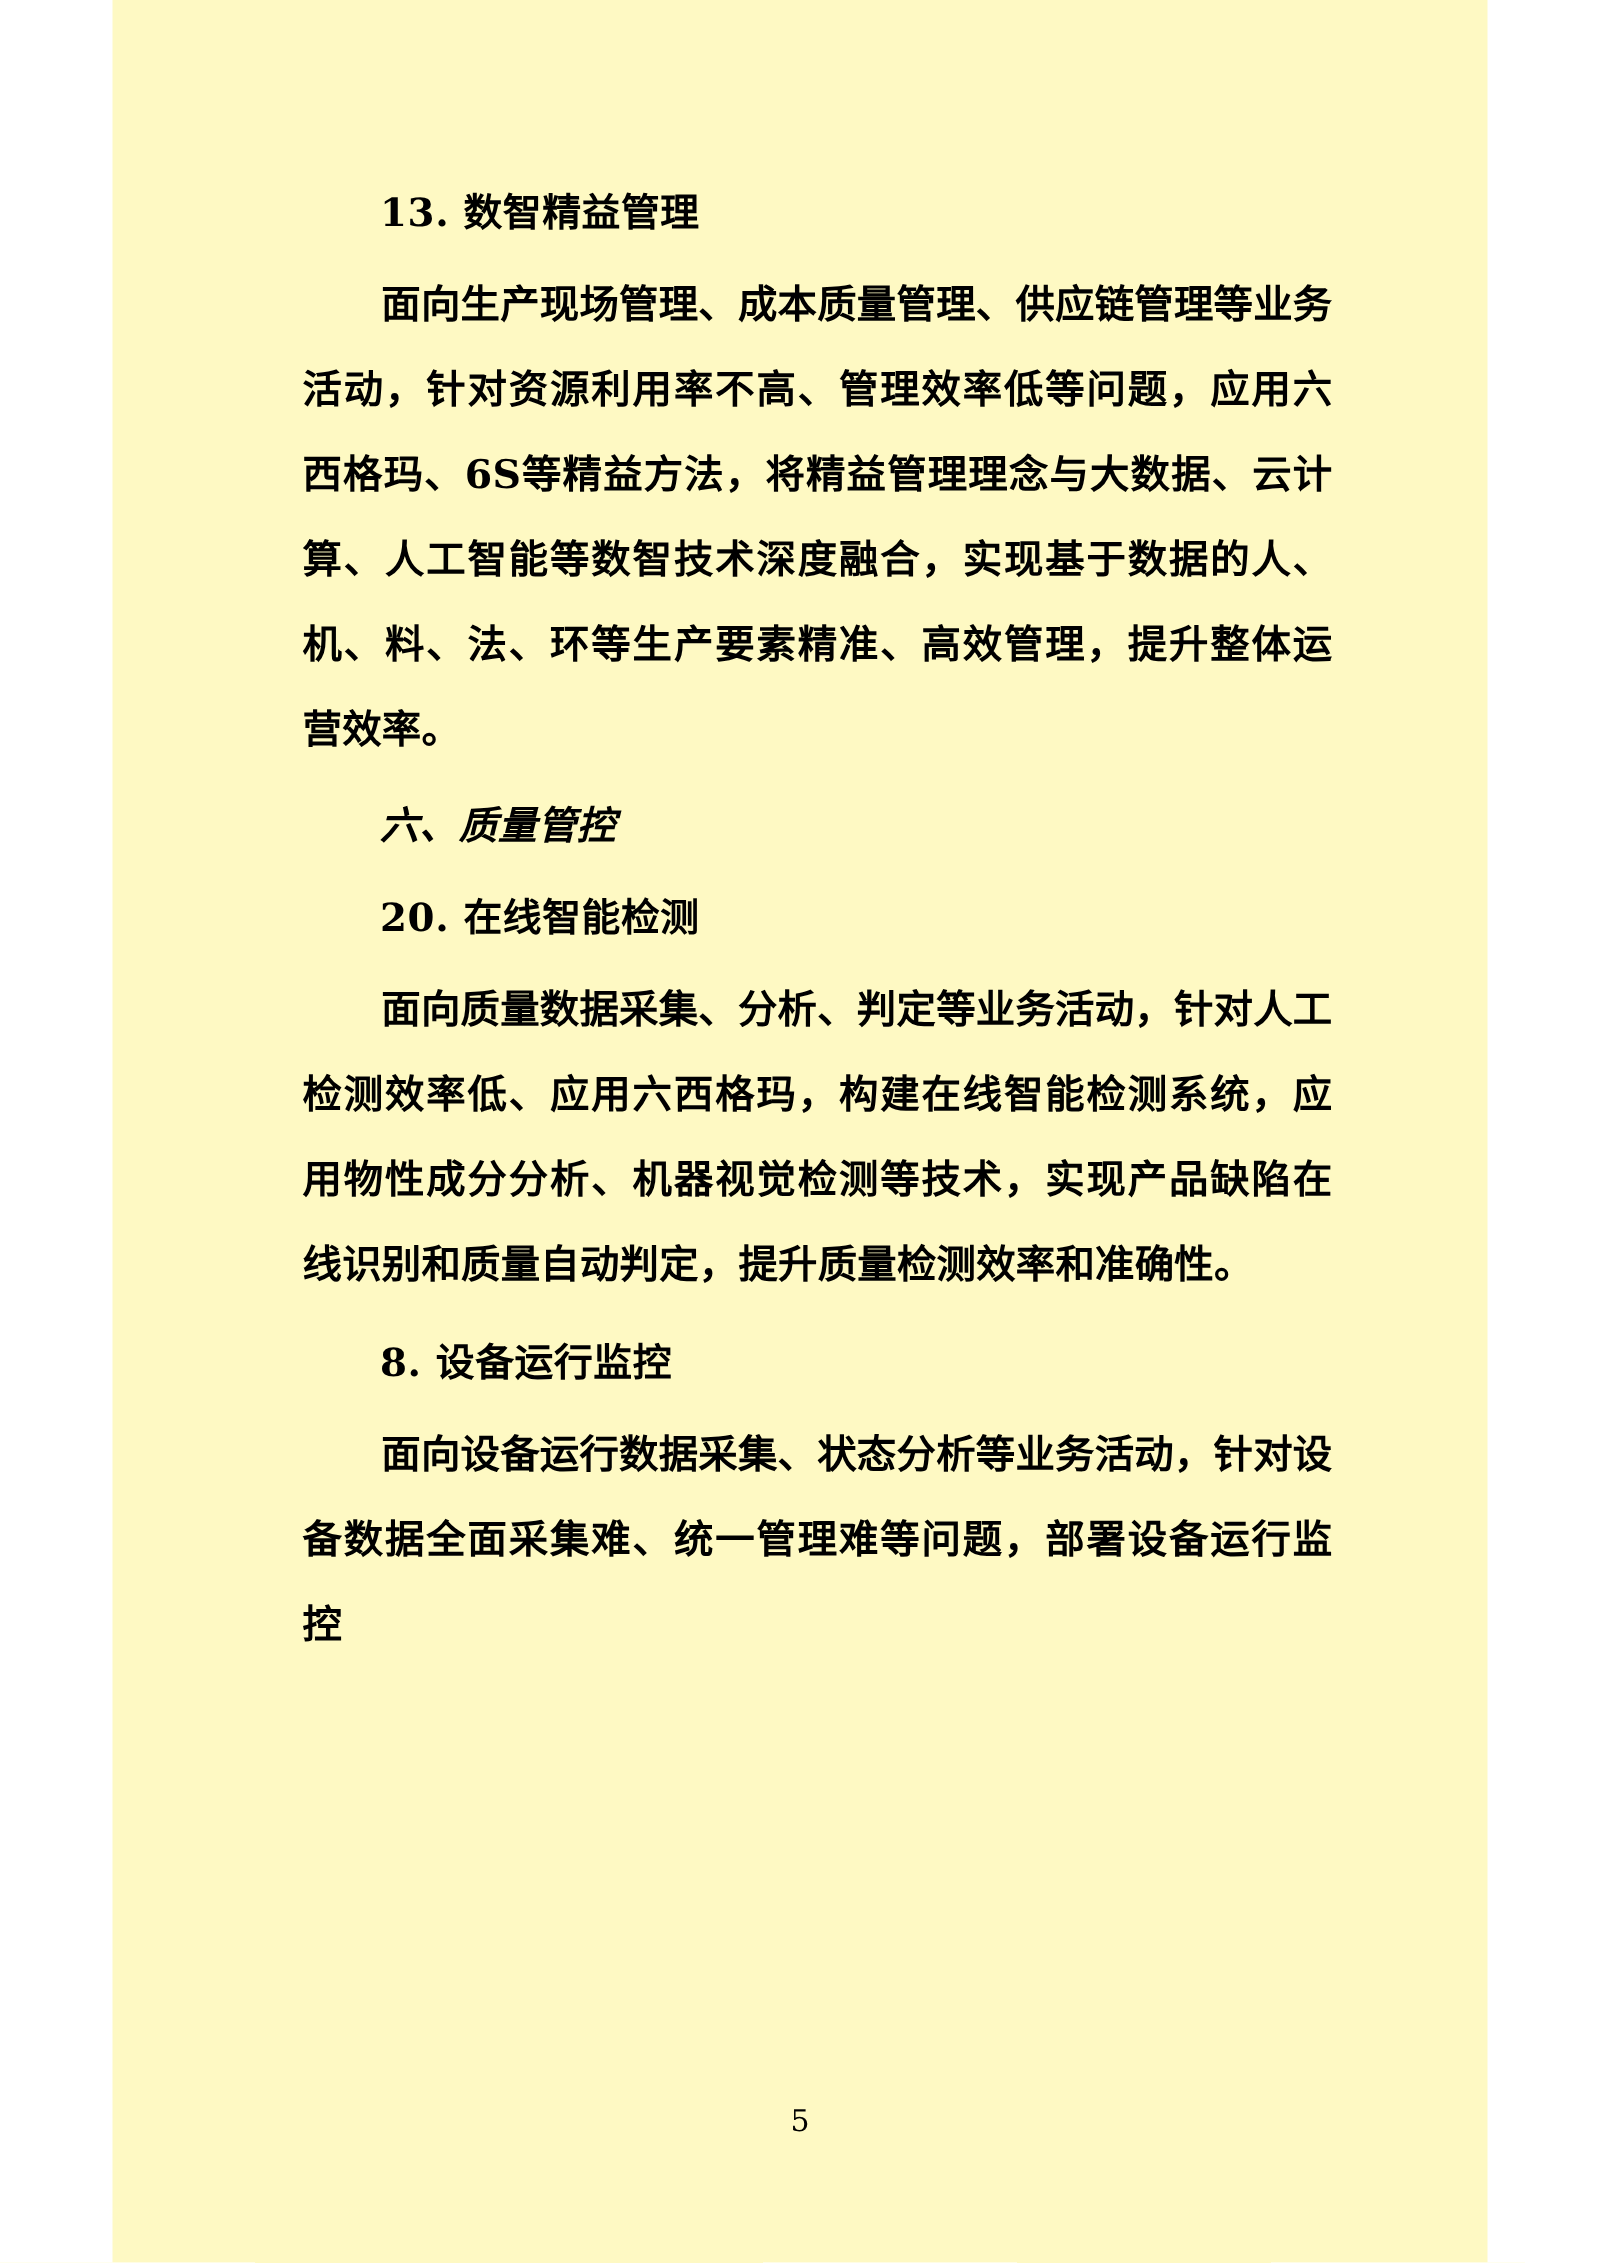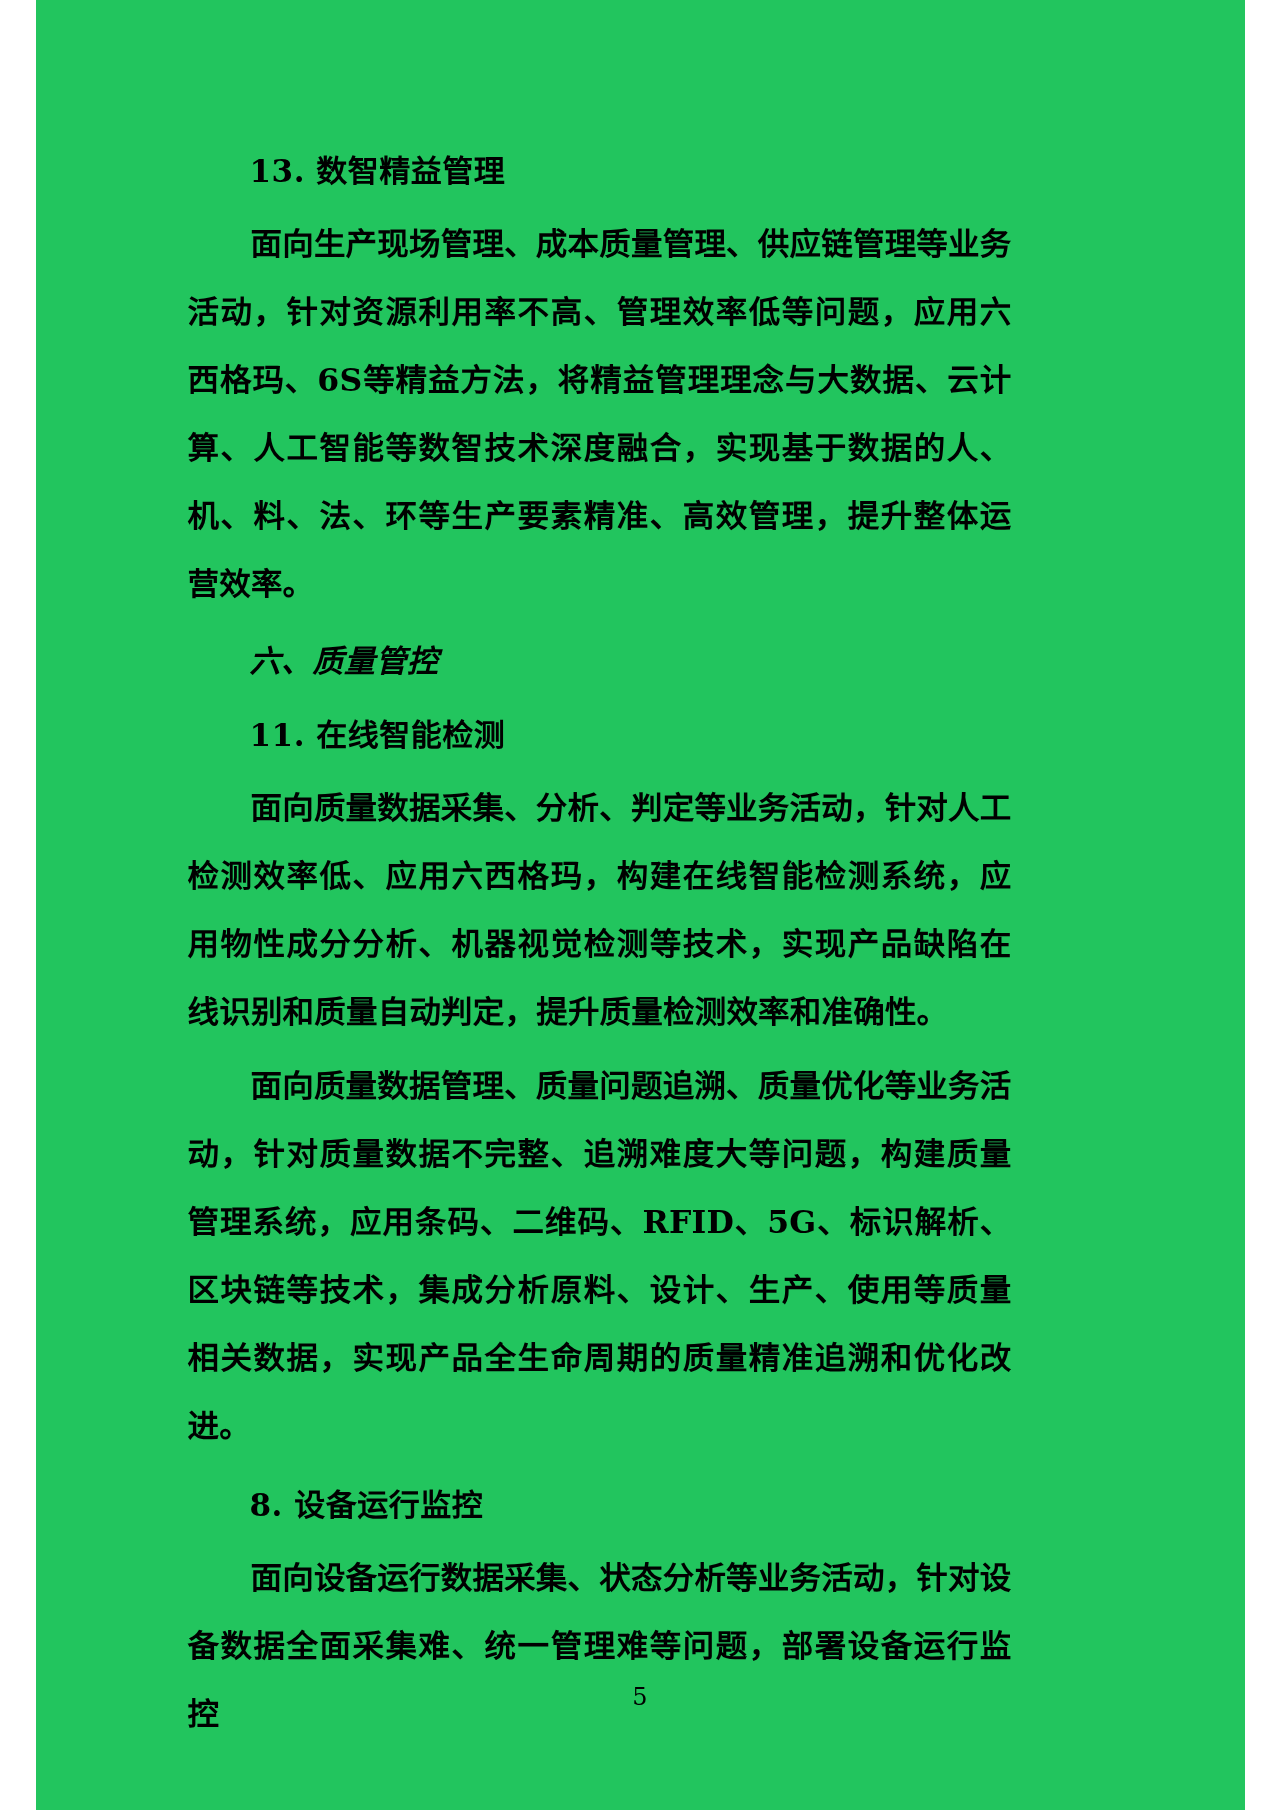--- a/index.html
+++ b/index.html
@@ -7,24 +7,24 @@
     margin: 0;
     padding: 0;
     background: #ffffff;
   }
   body {
     font-family: "DejaVu Serif", serif;
     color: #000000;
   }
   .page {
     position: relative;
-    width: 1209px;
+    width: 1100px;
     height: 1810px;
     margin: 0 auto;
-    background: #22c55e;
+    background: #fef9c3;
     box-sizing: border-box;
     overflow: hidden;
   }
   .content {
     position: absolute;
     left: 152px;
     top: 126px;
     width: 824px;
   }
 
@@ -87,26 +87,25 @@
 <div class="page">
 
   <div class="content">
 
     <h3 class="item-heading">13. 数智精益管理</h3>
 
     <p class="para">面向生产现场管理、成本质量管理、供应链管理等业务活动，针对资源利用率不高、管理效率低等问题，应用六西格玛、6S等精益方法，将精益管理理念与大数据、云计算、人工智能等数智技术深度融合，实现基于数据的人、机、料、法、环等生产要素精准、高效管理，提升整体运营效率。</p>
 
     <h2 class="sec-heading">六、质量管控</h2>
 
-    <h3 class="item-heading">11. 在线智能检测</h3>
+    <h3 class="item-heading">20. 在线智能检测</h3>
 
     <p class="para">面向质量数据采集、分析、判定等业务活动，针对人工检测效率低、应用六西格玛，构建在线智能检测系统，应用物性成分分析、机器视觉检测等技术，实现产品缺陷在线识别和质量自动判定，提升质量检测效率和准确性。</p>
 
 
-    <p class="para">面向质量数据管理、质量问题追溯、质量优化等业务活动，针对质量数据不完整、追溯难度大等问题，构建质量管理系统，应用条码、二维码、RFID、5G、标识解析、区块链等技术，集成分析原料、设计、生产、使用等质量相关数据，实现产品全生命周期的质量精准追溯和优化改进。</p>
 
 
     <h3 class="item-heading">8. 设备运行监控</h3>
 
     <p class="para tight">面向设备运行数据采集、状态分析等业务活动，针对设备数据全面采集难、统一管理难等问题，部署设备运行监控</p>
 
   </div>
 
   <div class="page-number">5</div>
 

